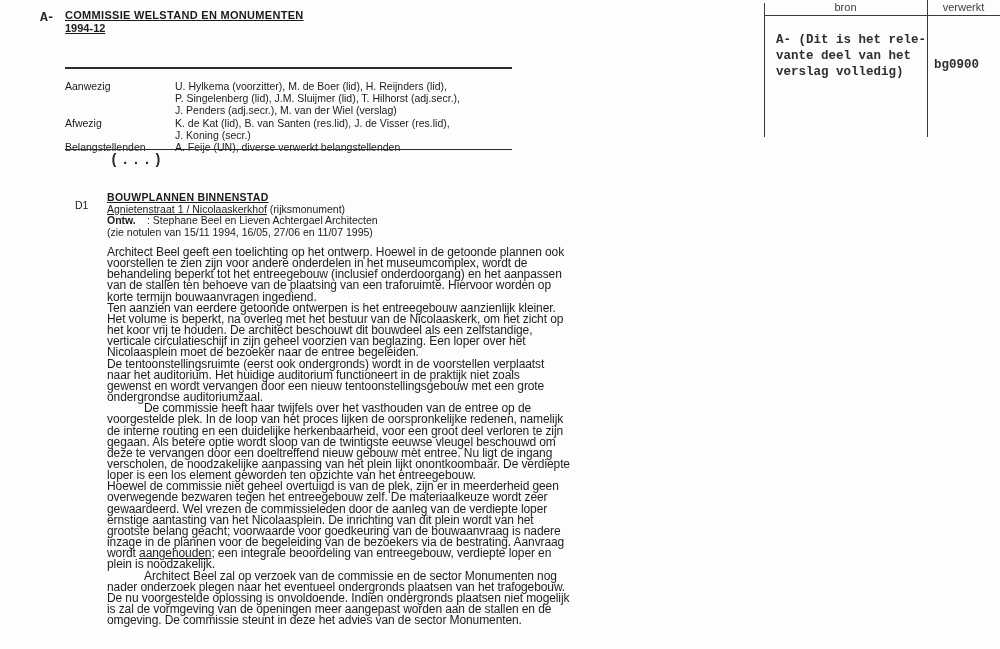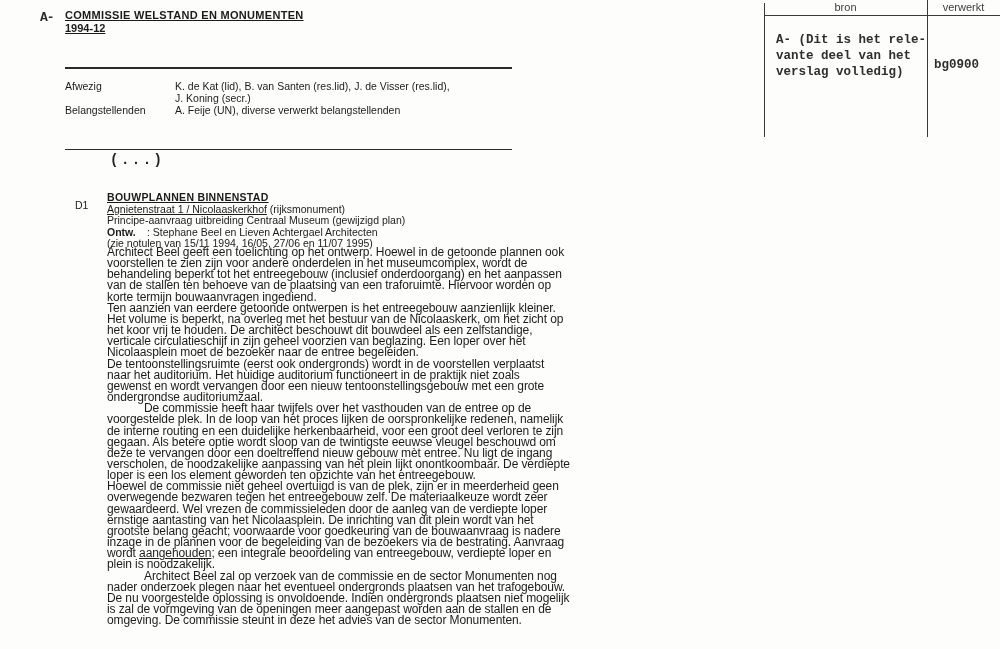--- a/index.html
+++ b/index.html
@@ -113,40 +113,45 @@
 
   <div class="abs mono" id="margin-marker">A-</div>
 
   <div class="abs" id="doc-title">COMMISSIE WELSTAND EN MONUMENTEN</div>
   <div class="abs" id="doc-number">1994-12</div>
 
   <div class="abs hrule" id="rule-top"></div>
 
   <div class="abs" id="attendance">
     <div class="att-row">
+      <div class="att-label">Aanwezig</div>
+      <div class="att-value">U. Hylkema (voorzitter), M. de Boer (lid), H. Reijnders (lid),
+P. Singelenberg (lid), J.M. Sluijmer (lid), T. Hilhorst (adj.secr.),
+J. Penders (adj.secr.), M. van der Wiel (verslag)</div>
+    </div>
+    <div class="att-row">
       <div class="att-label">Afwezig</div>
       <div class="att-value">K. de Kat (lid), B. van Santen (res.lid), J. de Visser (res.lid),
 J. Koning (secr.)</div>
     </div>
     <div class="att-row">
       <div class="att-label">Belangstellenden</div>
       <div class="att-value">A. Feije (UN), diverse verwerkt belangstellenden</div>
     </div>
   </div>
 
   <div class="abs hrule" id="rule-bottom"></div>
 
   <div class="abs mono" id="ellipsis">(...)</div>
 
   <div class="abs" id="item-code">D1</div>
 
   <div class="abs" id="section">
     <div class="sec-heading">BOUWPLANNEN BINNENSTAD</div>
     <div><span class="u">Agnietenstraat 1 / Nicolaaskerkhof</span><span> (rijksmonument)</span></div>
-    <div>Principe-aanvraag uitbreiding Centraal Museum (gewijzigd plan)</div>
     <div><span class="inline-label">Ontw.</span><span>: Stephane Beel en Lieven Achtergael Architecten</span></div>
     <div>(zie notulen van 15/11 1994, 16/05, 27/06 en 11/07 1995)</div>
   </div>
 
   <div class="abs" id="body-text">
     <p>Architect Beel geeft een toelichting op het ontwerp. Hoewel in de getoonde plannen ook
 voorstellen te zien zijn voor andere onderdelen in het museumcomplex, wordt de
 behandeling beperkt tot het entreegebouw (inclusief onderdoorgang) en het aanpassen
 van de stallen ten behoeve van de plaatsing van een traforuimte. Hiervoor worden op
 korte termijn bouwaanvragen ingediend.</p>

